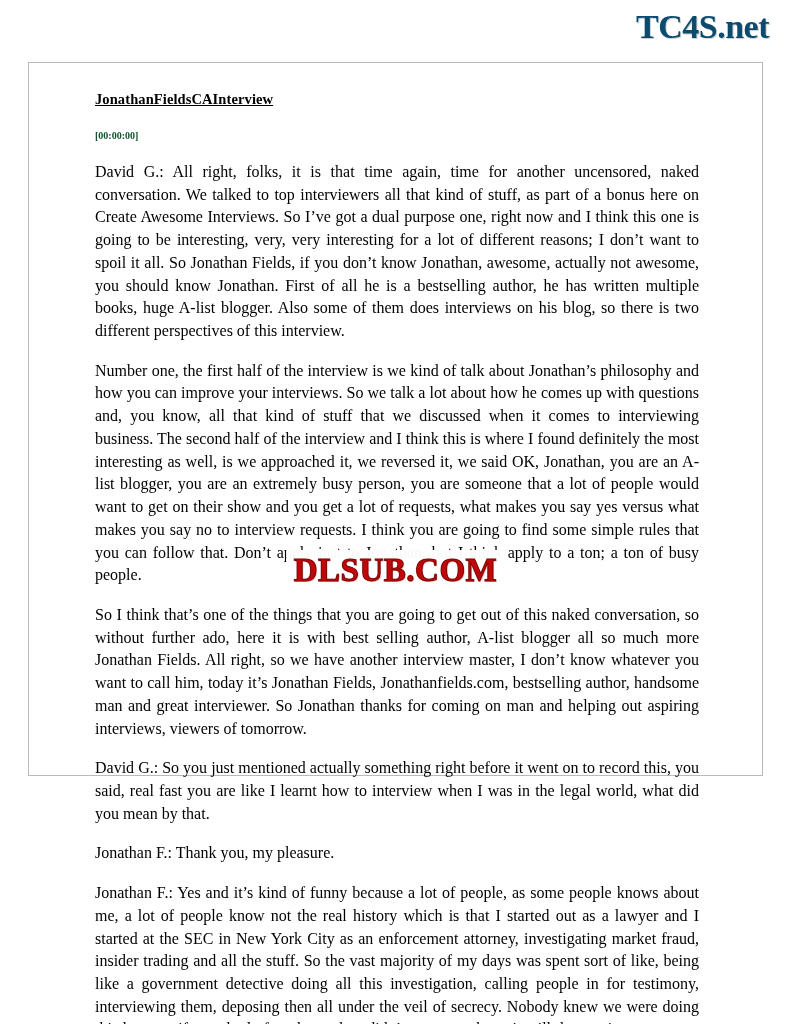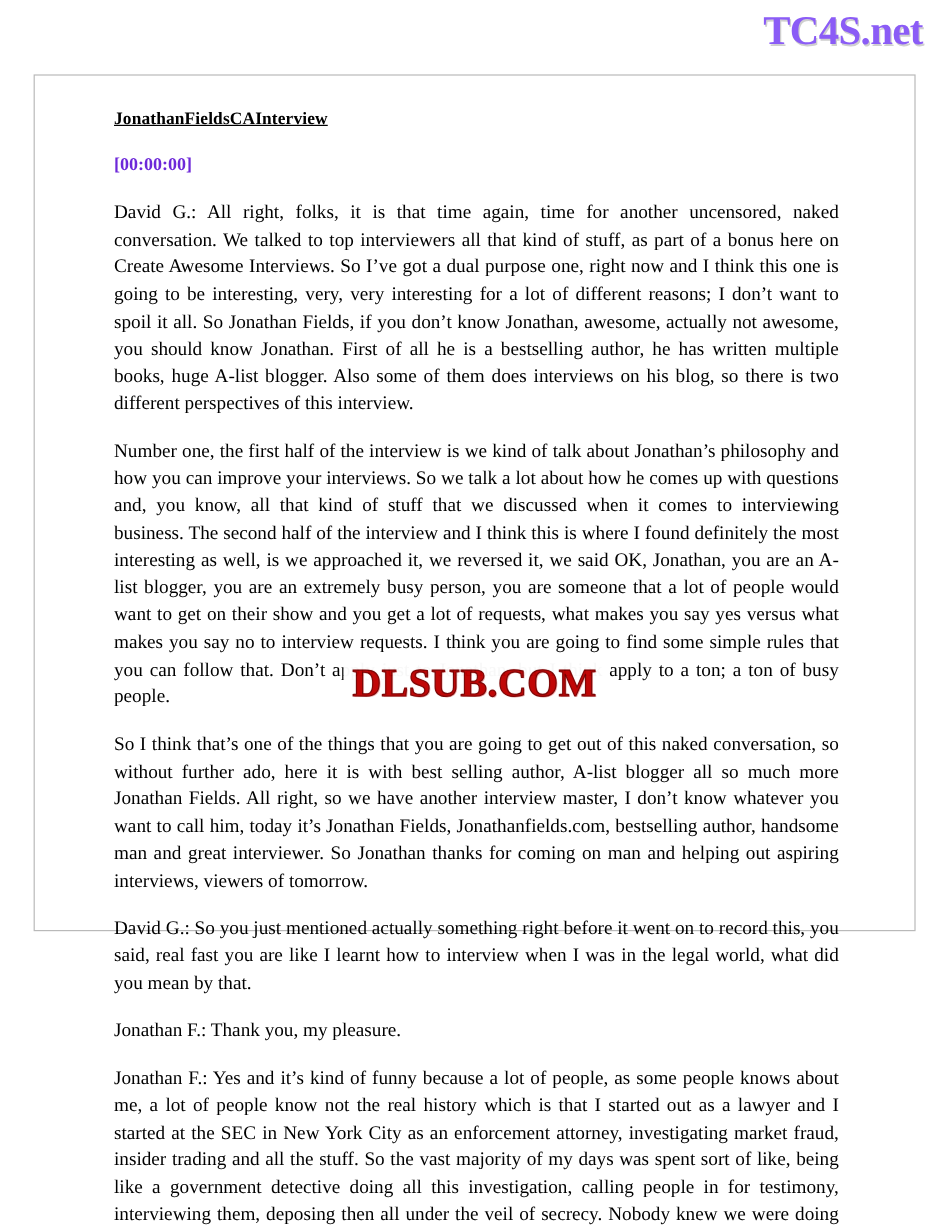--- a/index.html
+++ b/index.html
@@ -22,21 +22,21 @@
     background: #ffffff;
   }
   
   .top-watermark {
     position: absolute;
     top: 8px;
     right: 22px;
     font-family: "Liberation Serif", serif;
     font-size: 34px;
     font-weight: bold;
-    color: #8b5cf6;
+    color: #0c4a6e;
     letter-spacing: -0.5px;
     text-shadow: 1px 1px 0 #cfcfcf;
   }
   
   .doc-frame {
     position: absolute;
     left: 28px;
     top: 62px;
     width: 735px;
     height: 714px;
@@ -51,23 +51,23 @@
   }
   .doc-title {
     font-size: 14.5px;
     font-weight: bold;
     text-decoration: underline;
     color: #000;
     margin: 0 0 22px 0;
     letter-spacing: 0.1px;
   }
   .timestamp {
-    font-size: 15px;
+    font-size: 10px;
     font-weight: bold;
-    color: #6d28d9;
+    color: #14532d;
     margin: 0 0 20px 0;
   }
   p.para {
     font-size: 16px;
     line-height: 1.42;
     text-align: justify;
     color: #000;
     margin: 0 0 17px 0;
     hyphens: none;
   }

